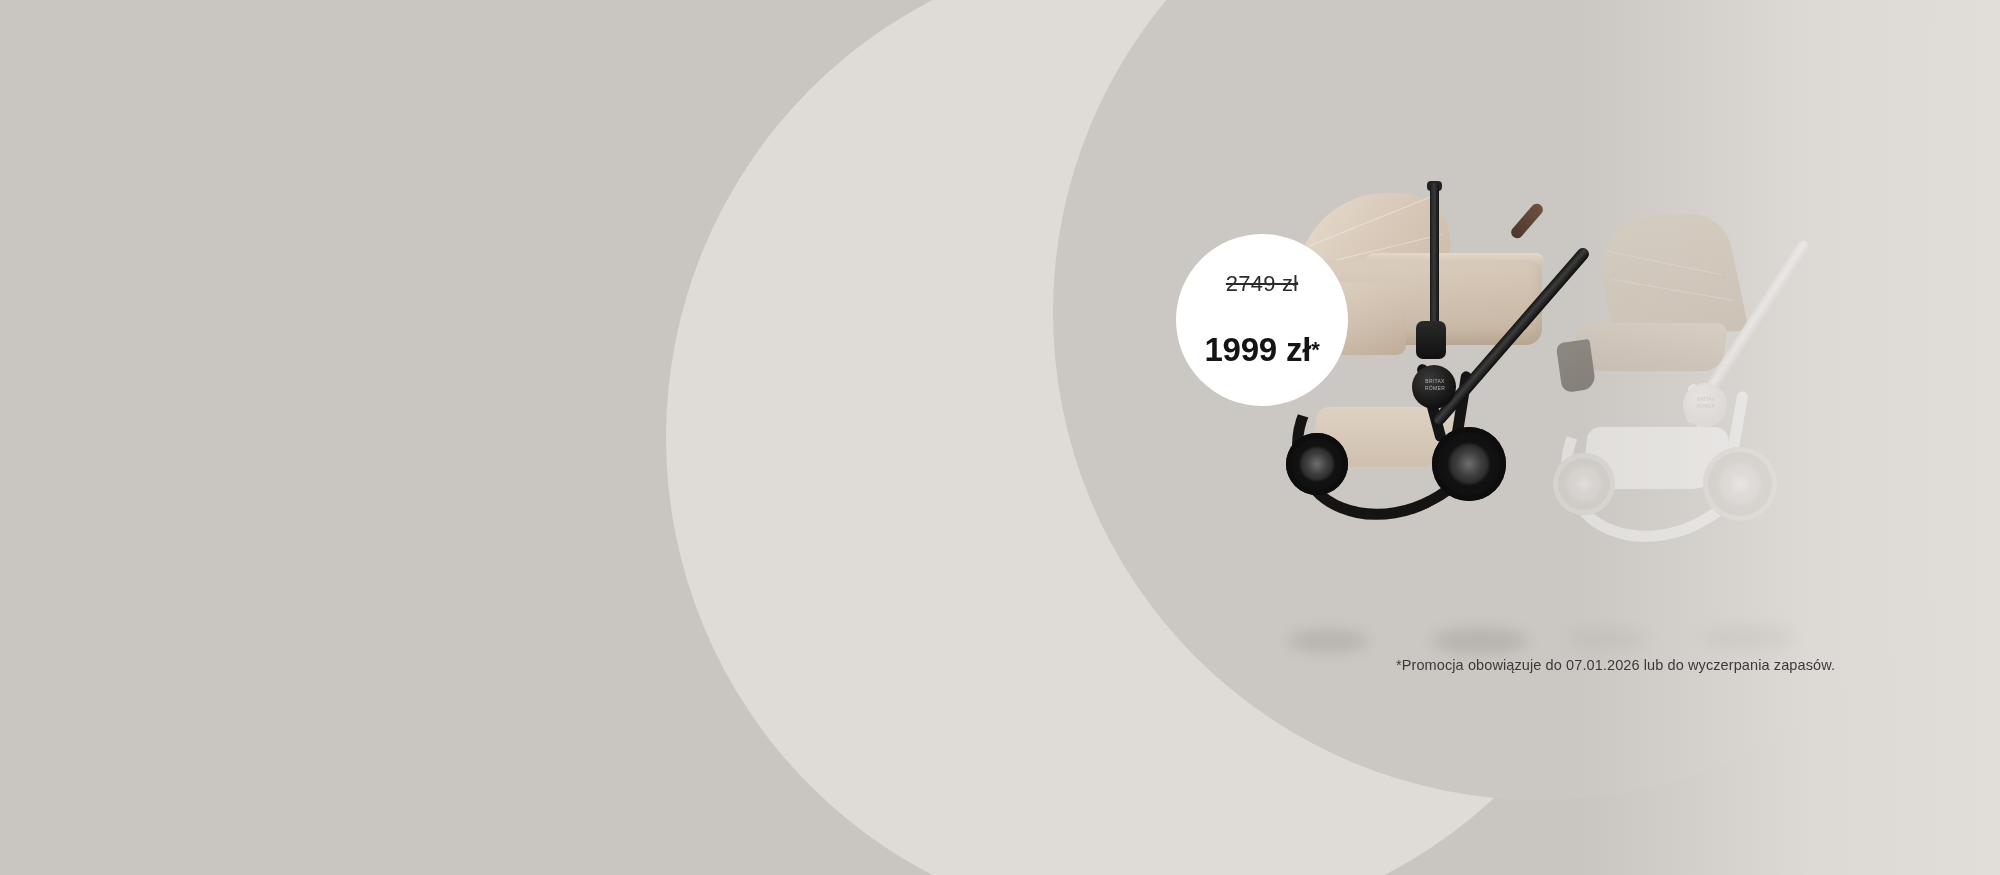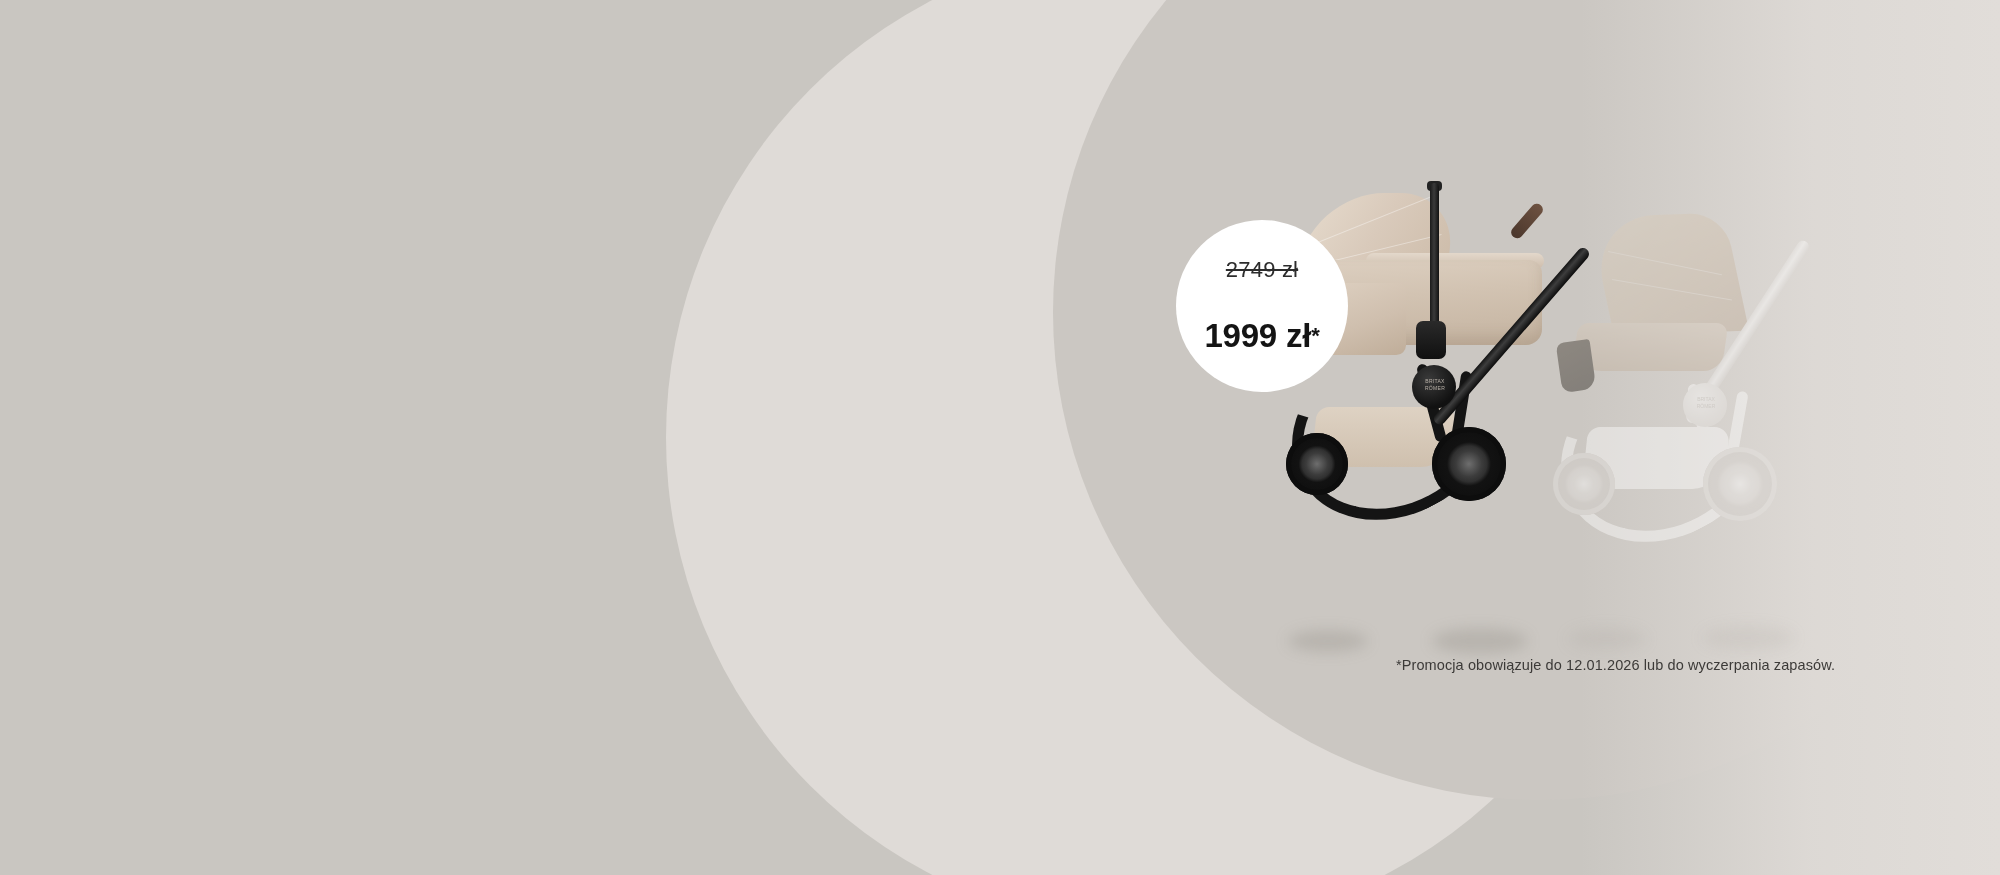--- a/index.html
+++ b/index.html
@@ -376,21 +376,21 @@
   }
   .refl-a { left: 1288px; top: 630px; width: 80px;  height: 22px; background: rgba(120,112,104,.22); }
   .refl-b { left: 1432px; top: 628px; width: 96px;  height: 26px; background: rgba(120,112,104,.22); }
   .refl-c { left: 1568px; top: 628px; width: 78px;  height: 22px; background: rgba(160,154,148,.16); }
   .refl-d { left: 1702px; top: 626px; width: 92px;  height: 24px; background: rgba(160,154,148,.14); }
 
   
   .price-badge {
     position: absolute;
     left: 1176px;
-    top: 220px;
+    top: 234px;
     width: 172px;
     height: 172px;
     border-radius: 50%;
     background: #ffffff;
     display: flex;
     flex-direction: column;
     align-items: center;
     justify-content: center;
     z-index: 6;
   }
@@ -497,15 +497,15 @@
         <div class="wheel-hub"></div>
       </div>
     </div>
   </div>
 
   <div class="price-badge">
     <div class="price-old">2749 zł</div>
     <div class="price-new"><span>1999 zł</span><span class="asterisk">*</span></div>
   </div>
 
-  <div class="footnote">*Promocja obowiązuje do 12.01.2026 lub do wyczerpania zapasów.</div>
+  <div class="footnote">*Promocja obowiązuje do 07.01.2026 lub do wyczerpania zapasów.</div>
 
 </div>
 
 </body></html>

